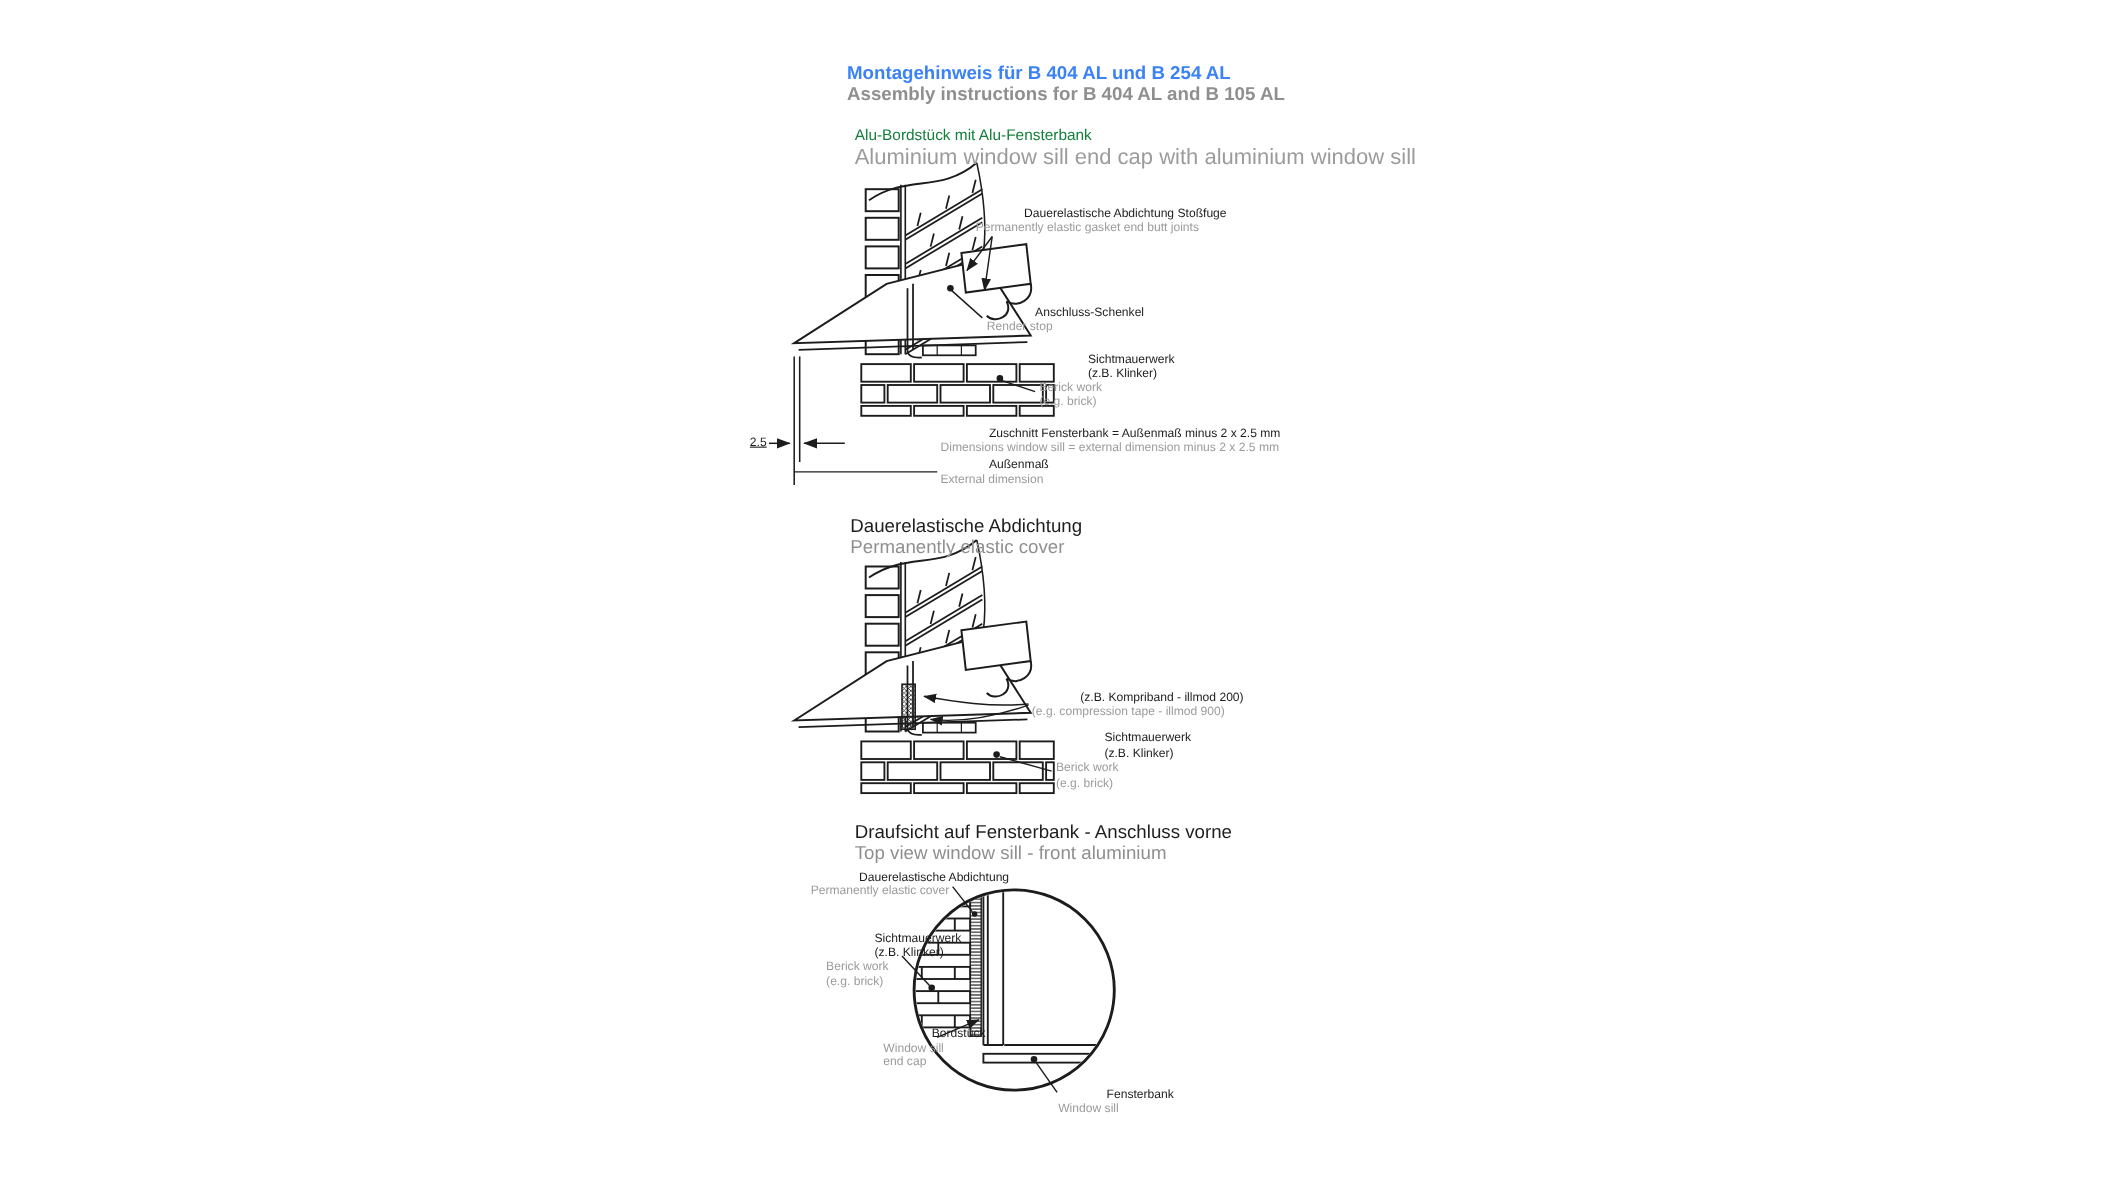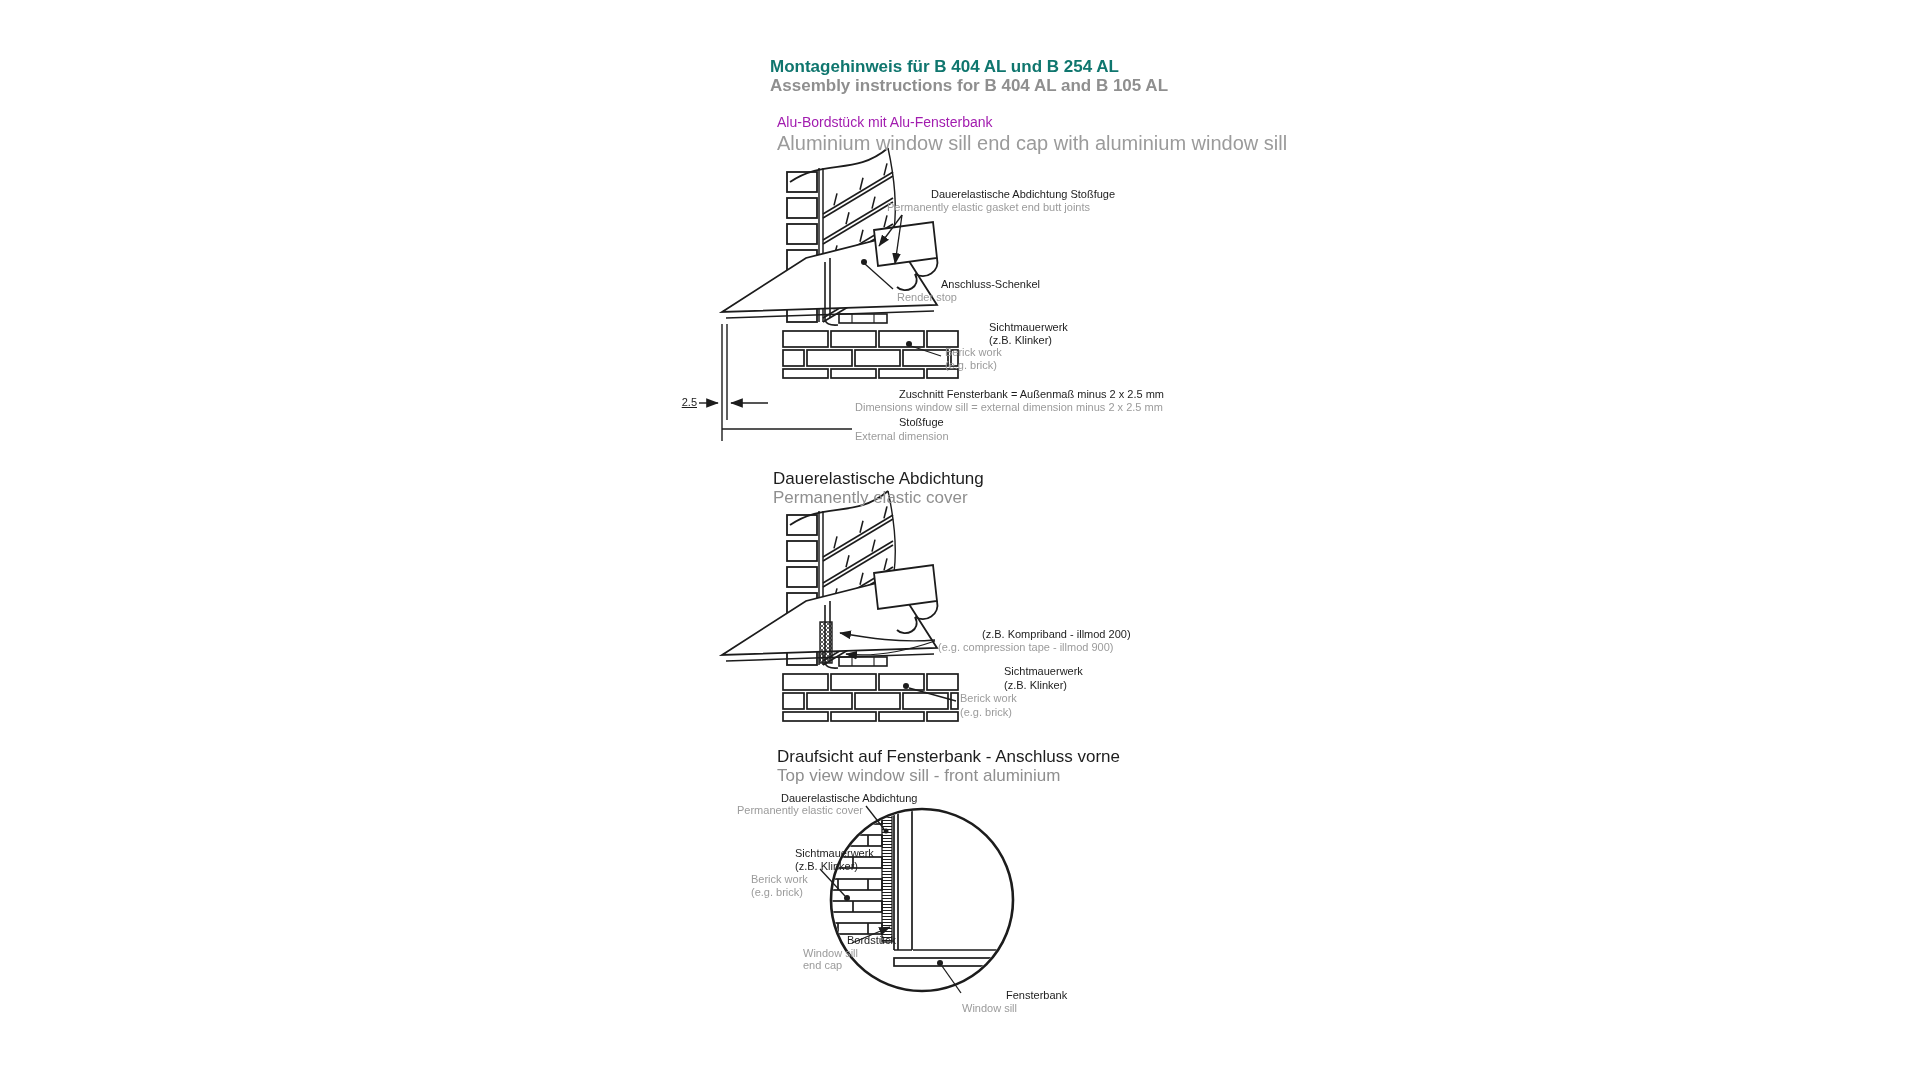--- a/index.html
+++ b/index.html
@@ -1,21 +1,21 @@
 <!DOCTYPE html>
 <html><head>
 <meta charset="utf-8">
 <style>
   html,body{margin:0;padding:0;background:#ffffff;}
   body{width:1920px;height:1080px;position:relative;overflow:hidden;
        font-family:"Liberation Sans","DejaVu Sans",sans-serif;color:#1d1d1d;}
   .abs{position:absolute;white-space:nowrap;}
-  .title-de{font-size:17px;font-weight:bold;color:#0f766e;}
+  .title-de{font-size:17px;font-weight:bold;color:#3b82f6;}
   .title-en{font-size:17px;font-weight:bold;color:#8f8f8f;}
-  .h1-de{font-size:14px;color:#a21caf;}
+  .h1-de{font-size:14px;color:#15803d;}
   .h1-en{font-size:20px;color:#9b9b9b;}
   .h2-de{font-size:17px;color:#1d1d1d;}
   .h2-en{font-size:17px;color:#8f8f8f;}
   .lbl{font-size:11px;line-height:12.5px;}
   .lbl div{white-space:nowrap;}
   .de{color:#1d1d1d;margin-left:44px;}
   .en{color:#9b9b9b;}
   svg.diagram{position:absolute;overflow:visible;}
   .dimtxt{font-size:11px;color:#1d1d1d;text-align:right;text-decoration:underline;}
 </style>
@@ -239,21 +239,21 @@
 </div>
 
 <div class="abs dimtxt" style="left:655px;top:396px;width:42px">2.5</div>
 
 <div class="abs lbl" style="left:855px;top:388px">
   <div class="de">Zuschnitt Fensterbank = Außenmaß minus 2 x 2.5 mm</div>
   <div class="en">Dimensions window sill = external dimension minus 2 x 2.5 mm</div>
 </div>
 
 <div class="abs lbl" style="left:855px;top:416px">
-  <div class="de">Stoßfuge</div>
+  <div class="de">Außenmaß</div>
 </div>
 <div class="abs lbl" style="left:855px;top:430px">
   <div class="en">External dimension</div>
 </div>
 
 <div class="abs h2-de" style="left:773px;top:469px">Dauerelastische Abdichtung</div>
 <div class="abs h2-en" style="left:773px;top:488px">Permanently elastic cover</div>
 
 <div class="abs lbl" style="left:938px;top:628px">
   <div class="de">(z.B. Kompriband - illmod 200)</div>

